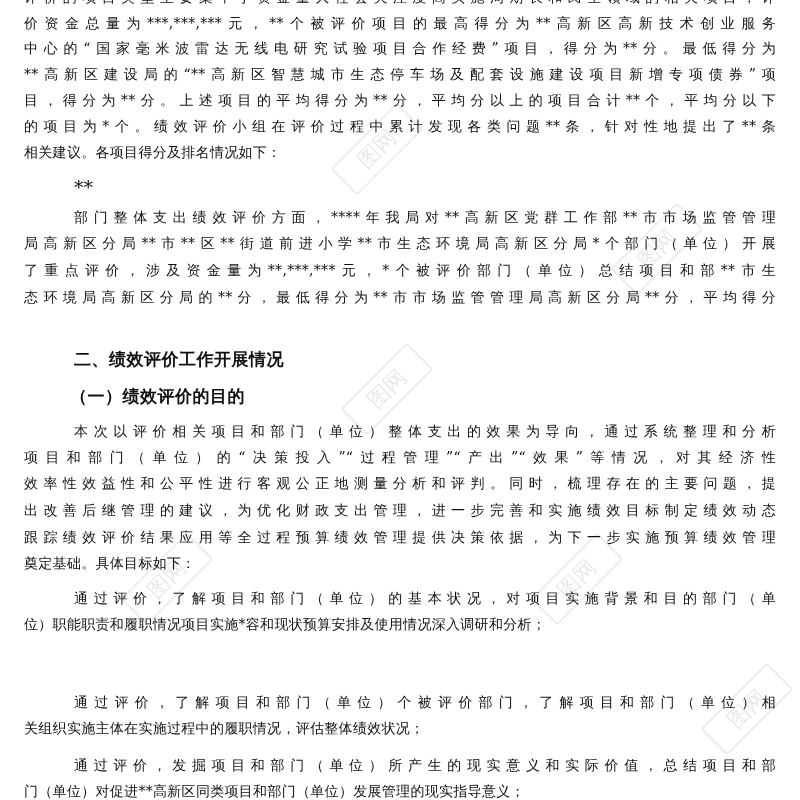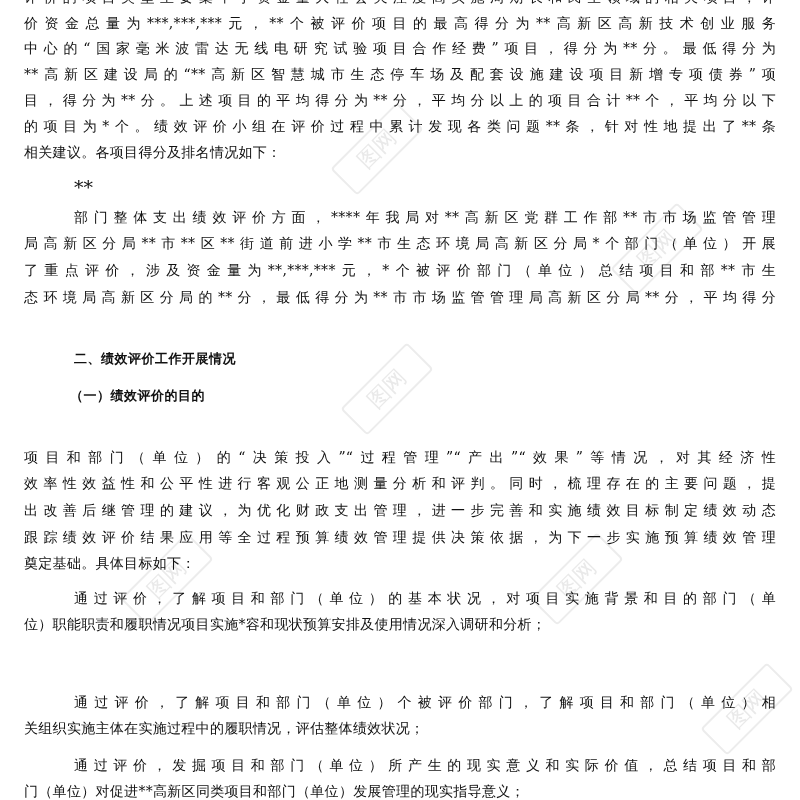--- a/index.html
+++ b/index.html
@@ -10,21 +10,21 @@
   }
   .page { position: absolute; left: 0; top: 0; width: 800px; height: 800px; }
   .line {
     position: absolute; left: 24px; width: 752px;
     font-size: 14px; line-height: 26px; white-space: nowrap;
     letter-spacing: 0.3px; text-align: justify; text-align-last: justify;
   }
   .line.indent { left: 74px; width: 702px; }
   .line.last { text-align-last: left; }
   .heading {
-    position: absolute; left: 74px; font-size: 13px; line-height: 26px;
+    position: absolute; left: 74px; font-size: 17px; line-height: 26px;
     font-weight: bold; font-family: "DejaVu Sans", "Liberation Sans", sans-serif;
     white-space: nowrap; letter-spacing: 0.5px;
   }
   .stars { position: absolute; left: 74px; font-size: 19px; line-height: 26px; }
   .watermark {
     position: absolute; width: 90px; height: 34px;
     border: 2px solid rgba(200,200,200,0.35); border-radius: 4px;
     transform: rotate(-45deg); color: rgba(200,200,200,0.4);
     font-family: "DejaVu Sans", sans-serif; font-size: 22px; text-align: center;
     line-height: 34px; pointer-events: none;
@@ -54,20 +54,21 @@
 
   <div class="line indent" style="top:204px;">部门整体支出绩效评价方面，****年我局对**高新区党群工作部**市市场监管管理</div>
   <div class="line" style="top:230px;">局高新区分局**市**区**街道前进小学**市生态环境局高新区分局*个部门（单位）开展</div>
   <div class="line" style="top:257px;">了重点评价，涉及资金量为**,***,***元，*个被评价部门（单位）总结项目和部**市生</div>
   <div class="line" style="top:284px;">态环境局高新区分局的**分，最低得分为**市市场监管管理局高新区分局**分，平均得分</div>
 
   <div class="heading" style="top:346px;">二、绩效评价工作开展情况</div>
 
   <div class="heading" style="top:383px;left:70px;">（一）绩效评价的目的</div>
 
+  <div class="line indent" style="top:418px;">本次以评价相关项目和部门（单位）整体支出的效果为导向，通过系统整理和分析</div>
   <div class="line" style="top:444px;">项目和部门（单位）的“决策投入”“过程管理”“产出”“效果”等情况，对其经济性</div>
   <div class="line" style="top:470px;">效率性效益性和公平性进行客观公正地测量分析和评判。同时，梳理存在的主要问题，提</div>
   <div class="line" style="top:497px;">出改善后继管理的建议，为优化财政支出管理，进一步完善和实施绩效目标制定绩效动态</div>
   <div class="line" style="top:524px;">跟踪绩效评价结果应用等全过程预算绩效管理提供决策依据，为下一步实施预算绩效管理</div>
   <div class="line last" style="top:550px;">奠定基础。具体目标如下：</div>
 
   <div class="line indent" style="top:585px;">通过评价，了解项目和部门（单位）的基本状况，对项目实施背景和目的部门（单</div>
   <div class="line last" style="top:611px;">位）职能职责和履职情况项目实施*容和现状预算安排及使用情况深入调研和分析；</div>
 
   <div class="line indent" style="top:689px;">通过评价，了解项目和部门（单位）个被评价部门，了解项目和部门（单位）相</div>

